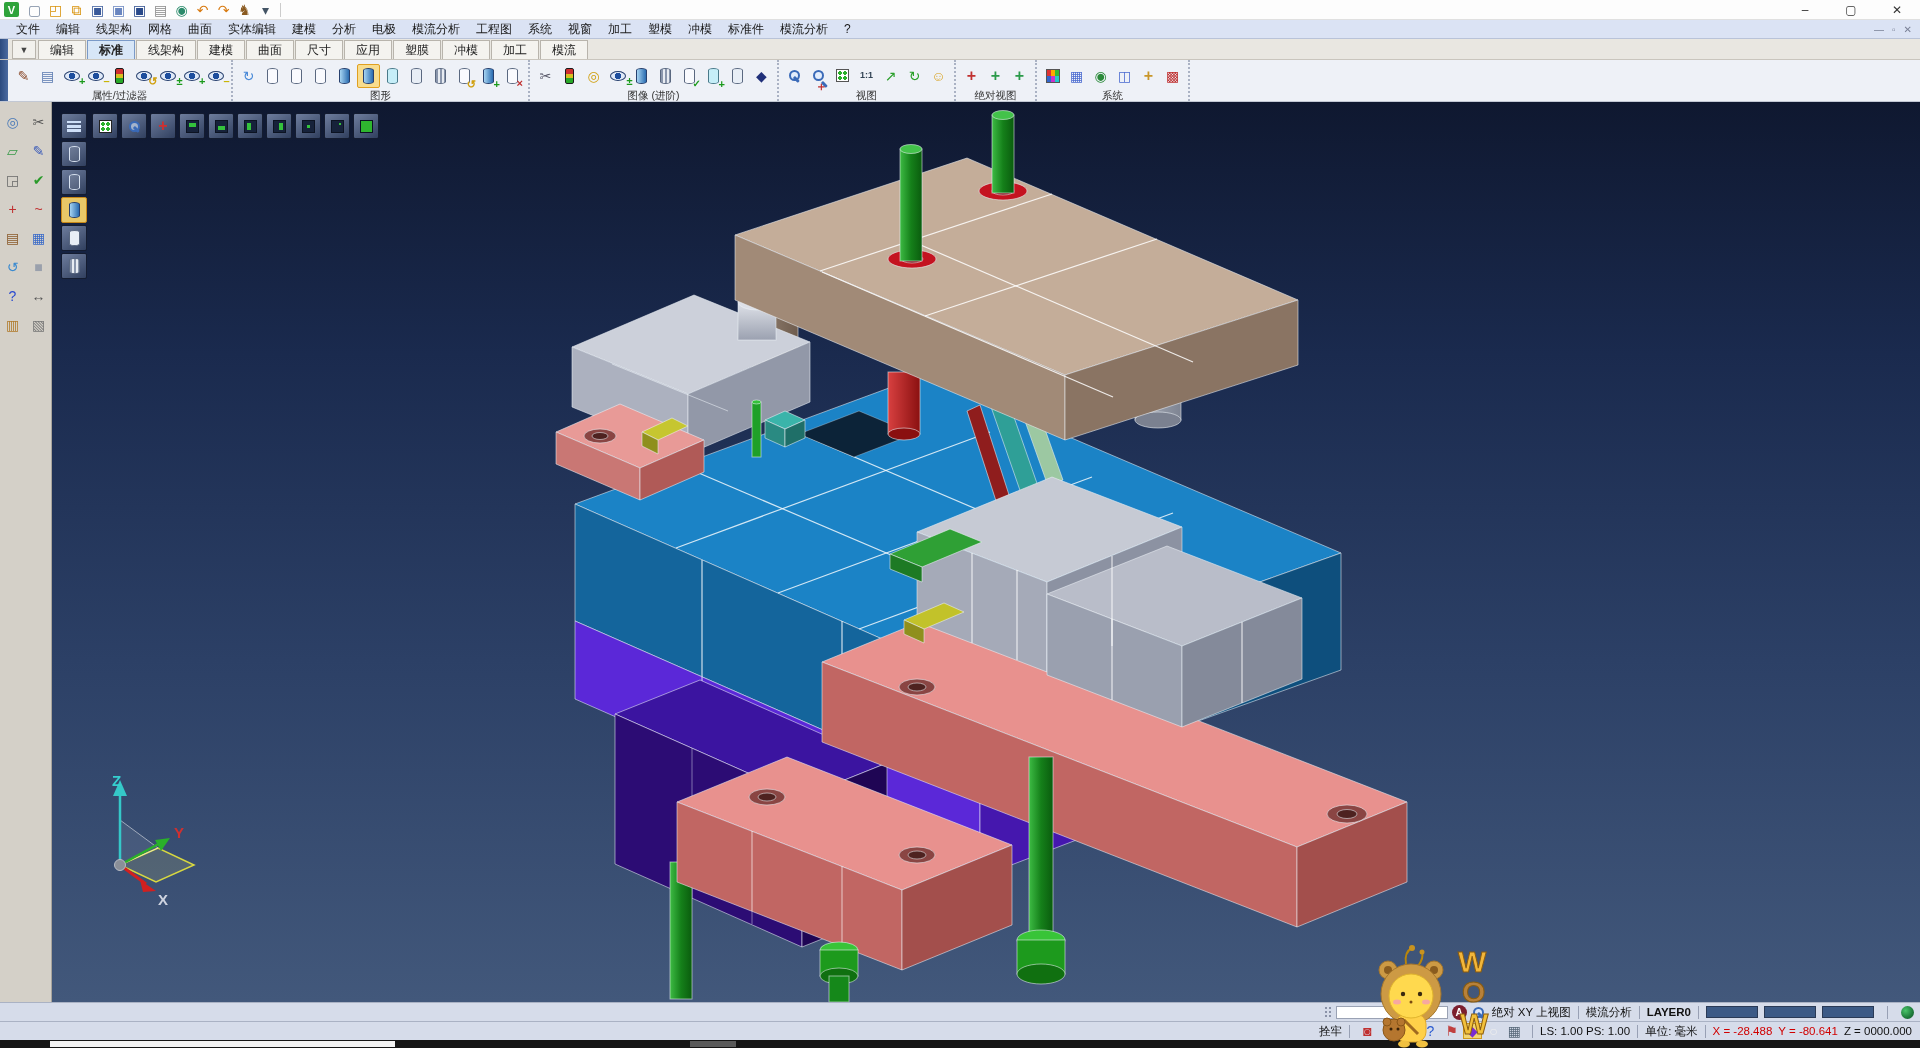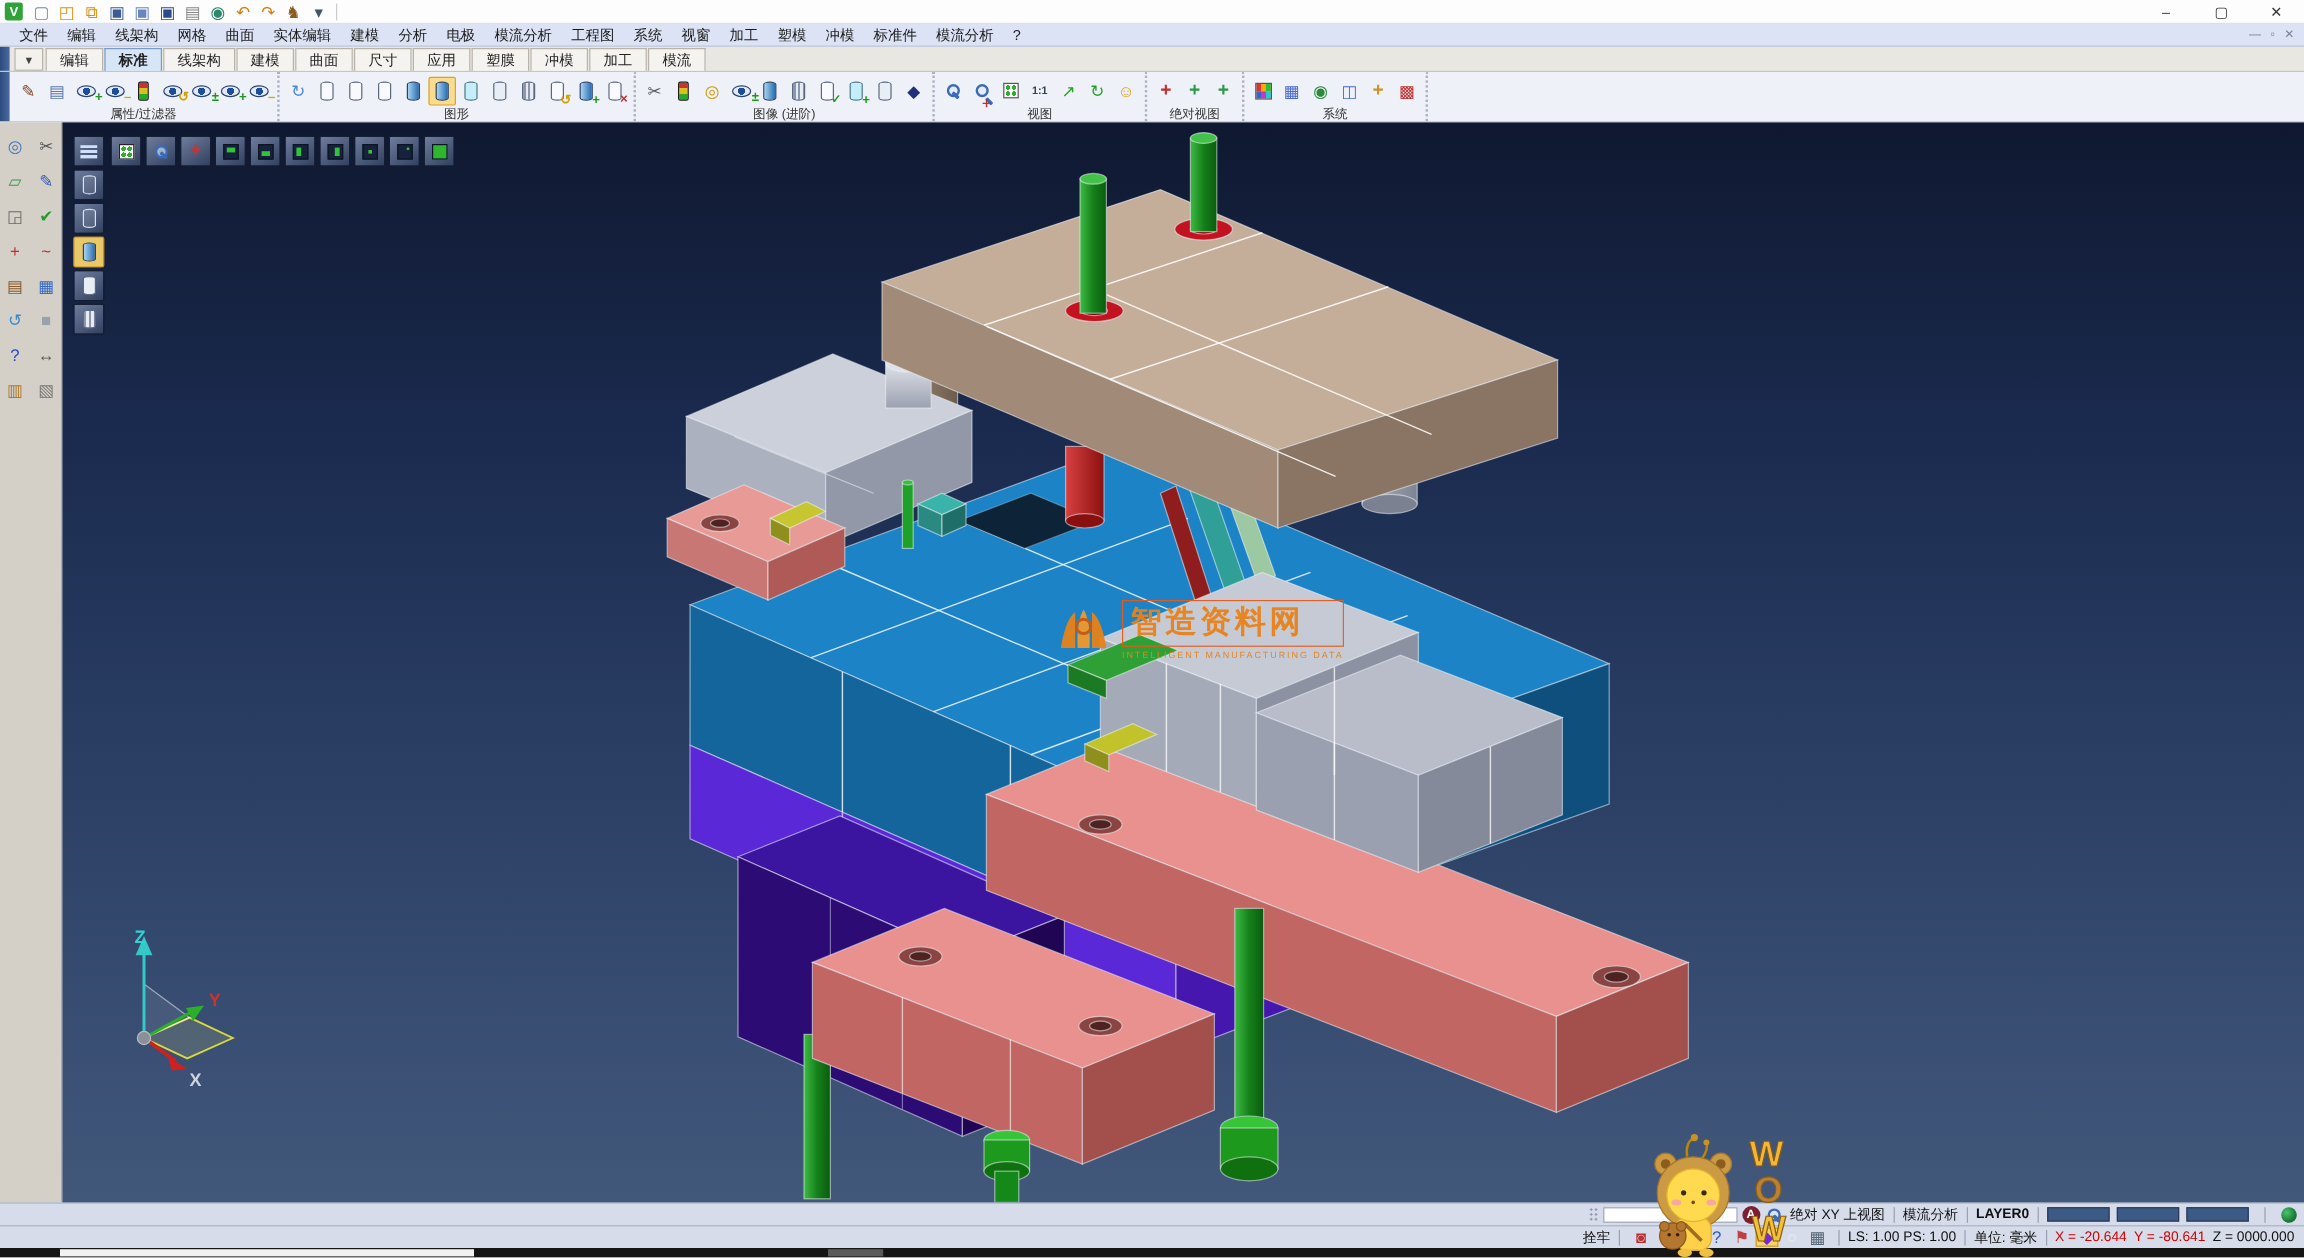--- a/index.html
+++ b/index.html
@@ -702,32 +702,20 @@
             <span class="shape k-cube f-front"></span>
           </span>
           <span class="vbtn">
             <span class="shape k-cube f-back"></span>
           </span>
           <span class="vbtn">
             <span class="shape k-cube solid"></span>
           </span>
         </div>
 
-      <div class="watermark">
-        <svg width="46" height="42" viewBox="0 0 46 42">
-          <path d="M4 36 Q8 12 16 6 L16 36 Z" fill="#e8821a"></path>
-          <path d="M42 36 Q38 12 30 6 L30 36 Z" fill="#e8821a"></path>
-          <path d="M18 36 Q17 14 23 4 Q29 14 28 36 Z" fill="#f09a2a"></path>
-          <circle cx="23" cy="18" r="6" fill="none" stroke="#c85a10" stroke-width="2.5"></circle>
-        </svg>
-        <div class="wm-text">
-          <span class="wm-title">智造资料网</span>
-          <span class="wm-sub">INTELLIGENT MANUFACTURING DATA</span>
-        </div>
-      </div>
 
       <svg class="axis-triad" width="120" height="136" viewBox="0 0 120 136">
         <polygon points="38,95 76,78 112,95 74,112" fill="rgba(200,200,120,.18)" stroke="#d8d840" stroke-width="1.5"></polygon>
         <polygon points="38,50 76,78 38,95" fill="rgba(255,255,255,.08)" stroke="rgba(255,255,255,.5)" stroke-width="1"></polygon>
         <line x1="38" y1="95" x2="38" y2="24" stroke="#35c8c8" stroke-width="2.5"></line>
         <polygon points="38,10 31,26 45,26" fill="#35c8c8"></polygon>
         <line x1="38" y1="95" x2="80" y2="72" stroke="#2ab02a" stroke-width="2.5"></line>
         <polygon points="88,68 73,70 79,81" fill="#2ab02a"></polygon>
         <line x1="38" y1="95" x2="64" y2="114" stroke="#d02020" stroke-width="3"></line>
         <polygon points="74,121 58,110 61,122" fill="#d02020"></polygon>
@@ -790,21 +778,21 @@
         </span>
         <span class="sico">
           <span class="shape glyph" style="color: rgb(85, 102, 119);">▦</span>
         </span>
       </span>
     <span class="vsep"></span>
     <span class="lbl">LS: 1.00 PS: 1.00</span>
     <span class="vsep"></span>
     <span class="lbl">单位: 毫米</span>
     <span class="vsep"></span>
-    <span class="lbl coord-x">X = -20.644</span>
+    <span class="lbl coord-x">X = -28.488</span>
     <span class="lbl coord-y">Y = -80.641</span>
     <span class="lbl coord-z">Z = 0000.000</span>
     <span style="width:8px;"></span>
   </div>
 
   <div class="bottomstrip">
     <span class="bs-white"></span>
     <span class="bs-gray"></span>
   </div>
 

